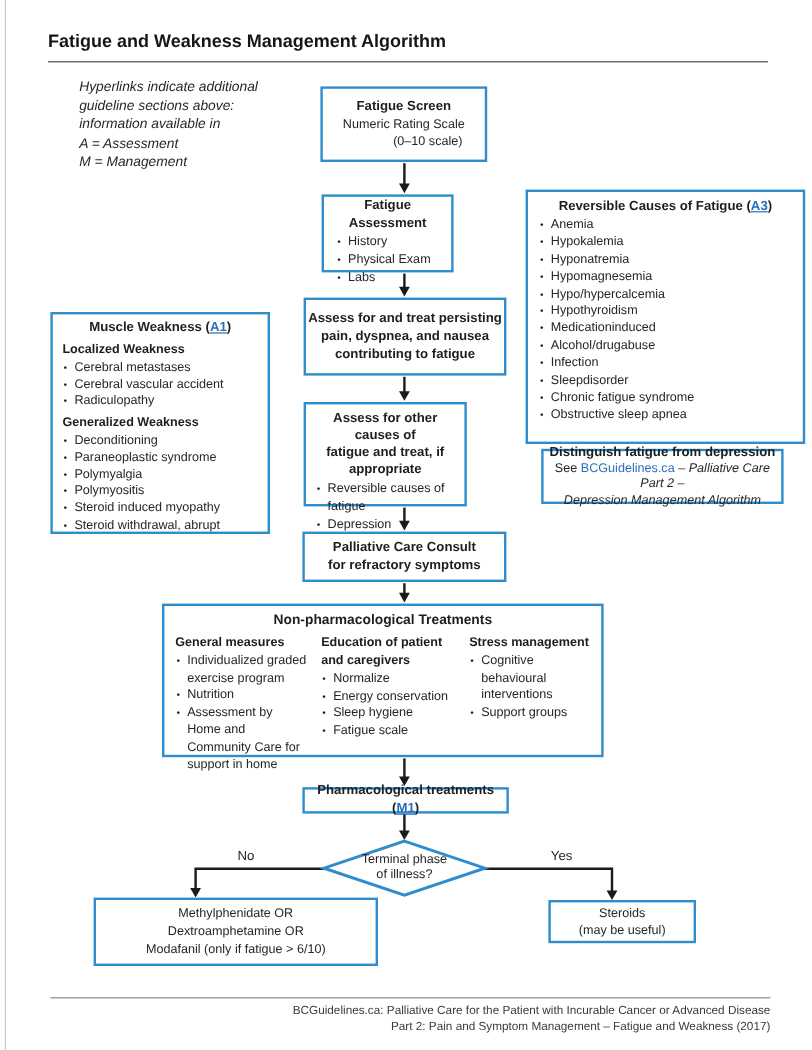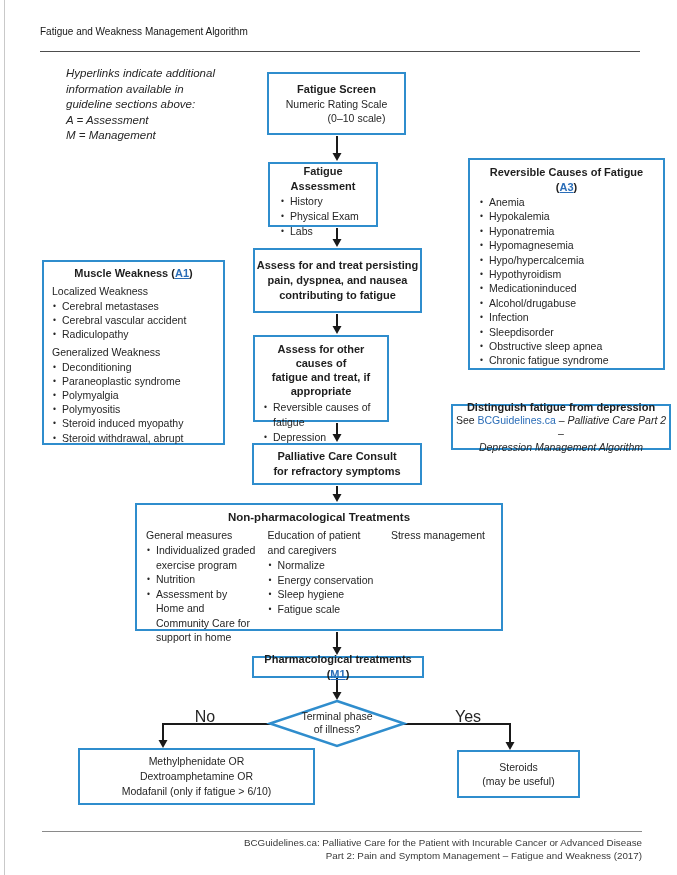--- a/index.html
+++ b/index.html
@@ -2,62 +2,62 @@
 <html><head>
 <meta charset="utf-8">
 <style>
   html,body { margin:0; padding:0; background:#ffffff; }
   .page {
     position:relative; width:677px; height:875px; background:#fff;
     font-family:"Liberation Sans", sans-serif; color:#262626; overflow:hidden;
   }
   .page-edge { position:absolute; left:4px; top:0; width:1px; height:875px; background:#c9c9c9; }
 
-  .doc-title { position:absolute; left:40px; top:26px; font-size:10px; font-weight:normal; color:#161616; }
+  .doc-title { position:absolute; left:40px; top:26px; font-size:15px; font-weight:bold; color:#161616; }
   .title-rule { position:absolute; left:40px; top:51px; width:600px; border-top:1.5px solid #4d4d4d; }
 
   .note { position:absolute; left:66px; top:66px; width:190px; font-size:11.5px; font-style:italic; line-height:15.5px; color:#262626; }
 
   .overlay { position:absolute; left:0; top:0; pointer-events:none; }
 
   .fbox { position:absolute; box-sizing:border-box; border:2px solid #2f8dcd; background:#fff; font-size:10.5px; line-height:14.5px; }
   .bx-title { font-weight:bold; text-align:center; font-size:11px; line-height:15px; color:#1e1e1e; }
   .centered { display:flex; flex-direction:column; justify-content:center; text-align:center; }
 
   ul.blist { list-style:none; margin:0; padding:0; }
   ul.blist li { position:relative; padding-left:10px; }
   ul.blist li::before { content:"\2022"; position:absolute; left:1px; top:0; font-size:8.5px; }
 
-  .sec-head { font-weight:normal; color:#1e1e1e; margin-top:3px; line-height:15px; }
+  .sec-head { font-weight:bold; color:#1e1e1e; margin-top:3px; line-height:15px; }
 
   .link { color:#2a6db8; }
   .ulink { color:#2a6db8; text-decoration:underline; font-weight:bold; }
   .ital { font-style:italic; }
 
-  .lbl { position:absolute; font-size:16px; color:#262626; text-align:center; }
+  .lbl { position:absolute; font-size:11px; color:#262626; text-align:center; }
 
   .diamond-text { position:absolute; left:272px; top:710px; width:130px; text-align:center; font-size:10.5px; line-height:13px; }
 
   .footer-rule { position:absolute; left:42px; top:831px; width:600px; border-top:1px solid #8a8a8a; }
   .footer { position:absolute; left:42px; top:836px; width:600px; text-align:right; font-size:9.8px; line-height:13px; color:#3a3a3a; }
 </style>
 </head>
 <body>
 
 <div class="page">
 
   <div class="page-edge"></div>
 
   <div class="doc-title">Fatigue and Weakness Management Algorithm</div>
   <div class="title-rule"></div>
 
   <div class="note">
     <div>Hyperlinks indicate additional</div>
+    <div>guideline sections above:</div>
     <div>information available in</div>
-    <div>guideline sections above:</div>
     <div>A = Assessment</div>
     <div>M = Management</div>
   </div>
 
   <svg class="overlay" width="677" height="875" viewBox="0 0 677 875">
     <g stroke="#1a1a1a" stroke-width="2" fill="#1a1a1a">
       <g>
         <line x1="337" y1="136" x2="337" y2="154"></line>
           <polygon points="332.5,153 341.5,153 337,161" stroke="none"></polygon>
       </g>
@@ -147,41 +147,41 @@
     <ul class="blist">
       <li>Deconditioning</li>
       <li>Paraneoplastic syndrome</li>
       <li>Polymyalgia</li>
       <li>Polymyositis</li>
       <li>Steroid induced myopathy</li>
       <li>Steroid withdrawal, abrupt</li>
     </ul>
   </div>
 
-  <div class="fbox" style="left:468px; top:158px; width:197px; height:212px; padding:5px 9px; line-height:14.4px;">
+  <div class="fbox" style="left:438px; top:158px; width:233px; height:212px; padding:5px 9px; line-height:14.4px;">
     <div class="bx-title">
       <span>Reversible Causes of Fatigue (</span><span class="ulink">A3</span><span>)</span>
     </div>
     <ul class="blist">
       <li>Anemia</li>
       <li>Hypokalemia</li>
       <li>Hyponatremia</li>
       <li>Hypomagnesemia</li>
       <li>Hypo/hypercalcemia</li>
       <li>Hypothyroidism</li>
       <li>Medicationinduced</li>
       <li>Alcohol/drugabuse</li>
       <li>Infection</li>
       <li>Sleepdisorder</li>
+      <li>Chronic fatigue syndrome</li>
       <li>Obstructive sleep apnea</li>
-      <li>Chronic fatigue syndrome</li>
-    </ul>
-  </div>
-
-  <div class="fbox centered" style="left:451px; top:404px; width:220px; height:46px; line-height:13.5px;">
+    </ul>
+  </div>
+
+  <div class="fbox centered" style="left:451px; top:374px; width:202px; height:46px; line-height:13.5px;">
     <div class="bx-title" style="line-height:14px;">Distinguish fatigue from depression</div>
     <div style="text-align:center;">
       <span>See </span><span class="link">BCGuidelines.ca</span><span class="ital"> – Palliative Care Part 2 –</span>
     </div>
     <div class="ital" style="text-align:center;">Depression Management Algorithm</div>
   </div>
 
   <div class="fbox" style="left:135px; top:503px; width:368px; height:128px; padding:5px 9px;">
     <div class="bx-title" style="font-size:11.5px;">Non-pharmacological Treatments</div>
     <div style="display:flex; gap:12px; margin-top:3px;">
@@ -197,20 +197,24 @@
         <div class="sec-head" style="margin-top:0;">Education of patient and caregivers</div>
         <ul class="blist">
           <li>Normalize</li>
           <li>Energy conservation</li>
           <li>Sleep hygiene</li>
           <li>Fatigue scale</li>
         </ul>
       </div>
       <div style="width:118px;">
         <div class="sec-head" style="margin-top:0;">Stress management</div>
+        <ul class="blist">
+          <li>Cognitive behavioural interventions</li>
+          <li>Support groups</li>
+        </ul>
       </div>
     </div>
   </div>
 
   <div class="fbox centered" style="left:252px; top:656px; width:172px; height:22px;">
     <div class="bx-title">
       <span>Pharmacological treatments (</span><span class="ulink">M1</span><span>)</span>
     </div>
   </div>
 
@@ -220,21 +224,21 @@
   </div>
   <div class="lbl" style="left:190px; top:708px; width:30px;">No</div>
   <div class="lbl" style="left:450px; top:708px; width:36px;">Yes</div>
 
   <div class="fbox centered" style="left:78px; top:748px; width:237px; height:57px; line-height:15px;">
     <div>Methylphenidate OR</div>
     <div>Dextroamphetamine OR</div>
     <div>Modafanil  (only if fatigue &gt; 6/10)</div>
   </div>
 
-  <div class="fbox centered" style="left:457px; top:750px; width:123px; height:48px; line-height:14px;">
+  <div class="fbox centered" style="left:457px; top:750px; width:123px; height:36px; line-height:14px;">
     <div>Steroids</div>
     <div>(may be useful)</div>
   </div>
 
   <div class="footer-rule"></div>
   <div class="footer">
     <div>BCGuidelines.ca: Palliative Care for the Patient with Incurable Cancer or Advanced Disease</div>
     <div>Part 2: Pain and Symptom Management – Fatigue and Weakness  (2017)</div>
   </div>
 

